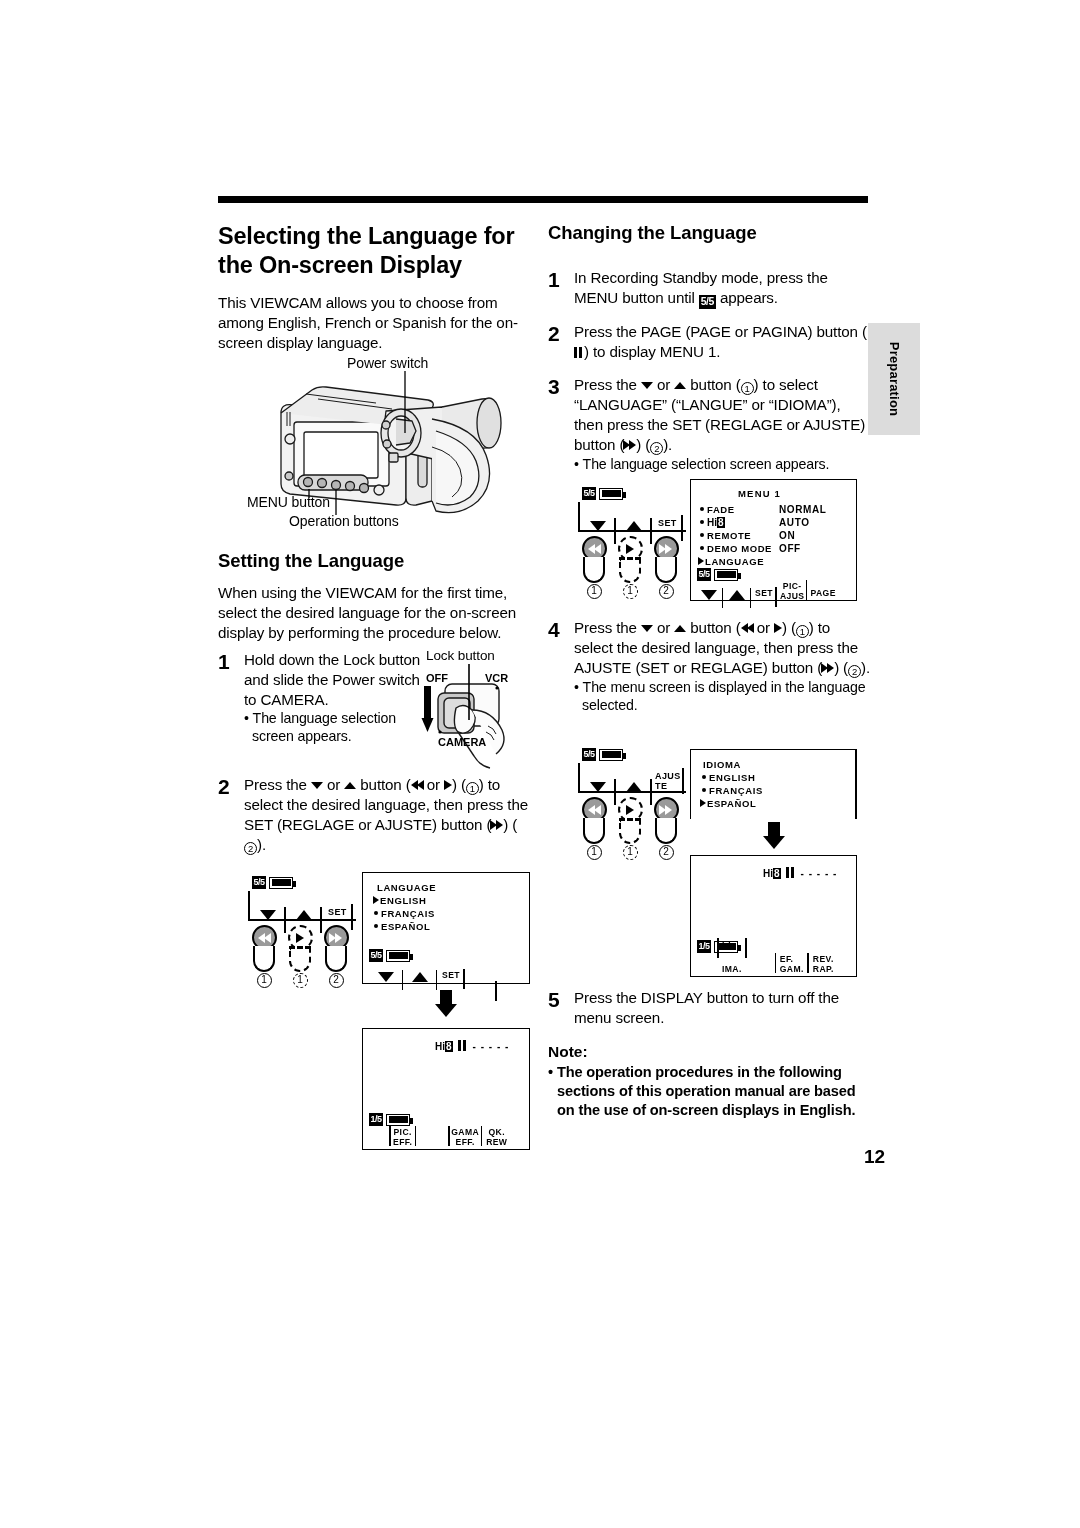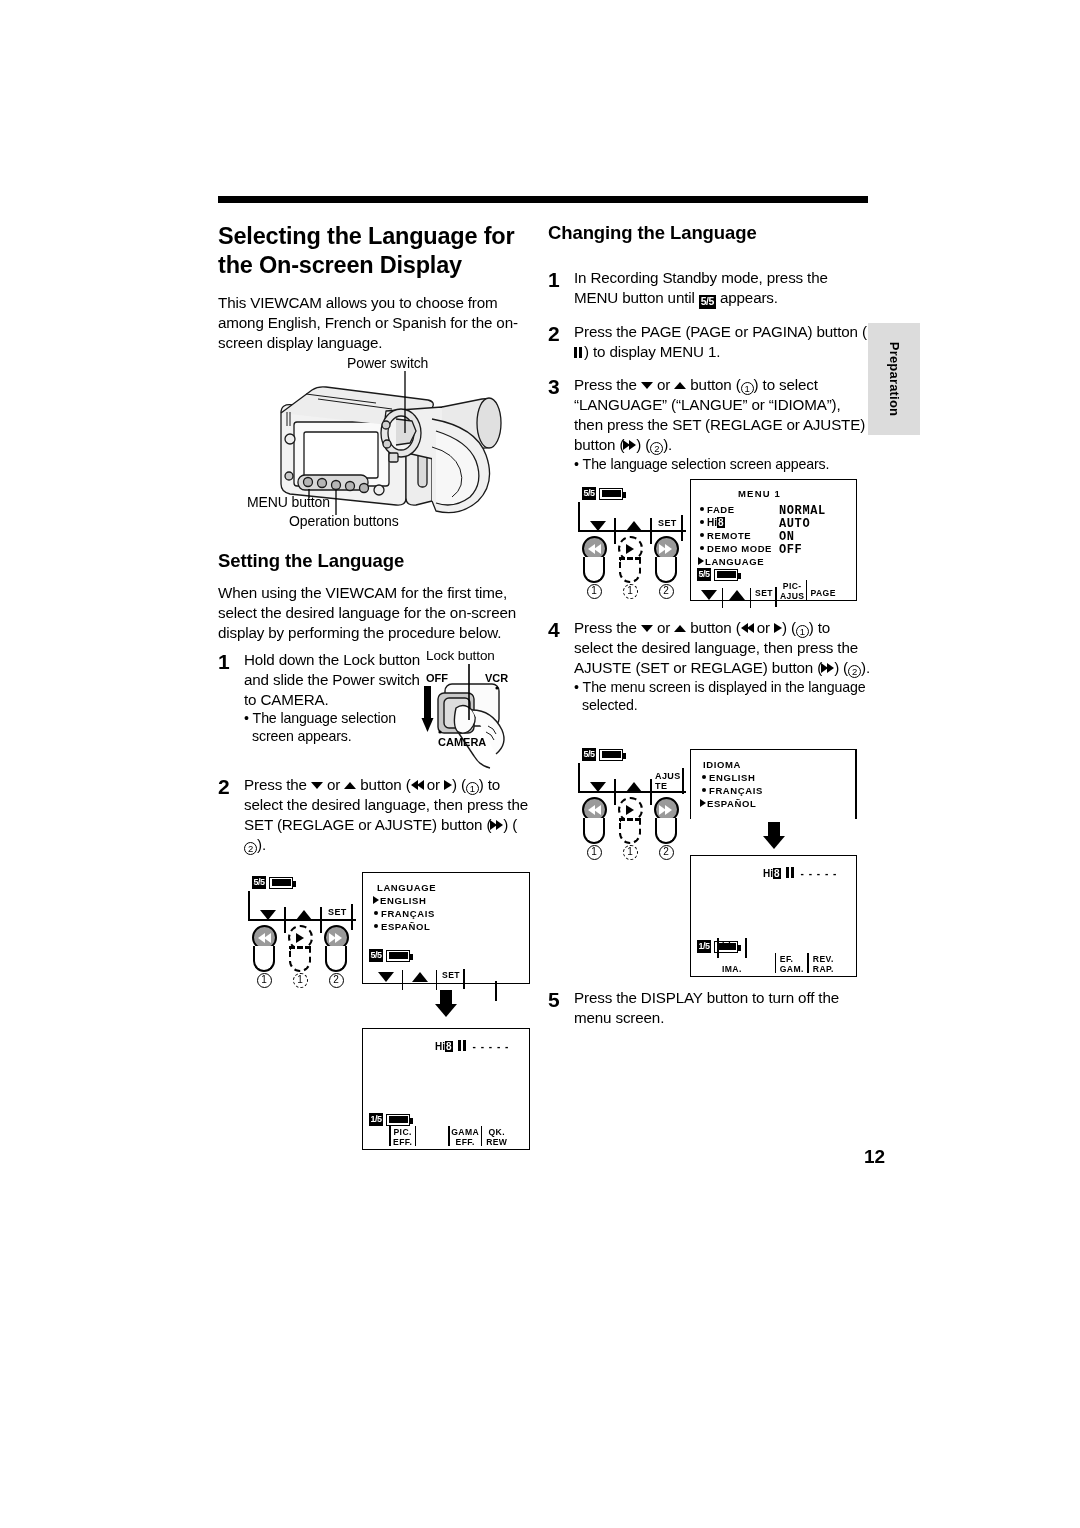--- a/index.html
+++ b/index.html
@@ -83,21 +83,21 @@
     font-size:9.5px; line-height:11px; text-align:center; vertical-align:-2px;
   }
 
   
   .osd {
     position:absolute; border:1.6px solid #000; background:#fff;
     font-family:"Liberation Sans", sans-serif;
   }
   .osd-title { position:absolute; font-size:9.5px; font-weight:bold; letter-spacing:1.2px; }
   .osd-row { position:absolute; font-size:9.5px; font-weight:bold; letter-spacing:0.6px; white-space:nowrap;}
-  .osd-val { position:absolute; font-size:12px; font-weight:bold; letter-spacing:0.6px; white-space:nowrap;font-family:Liberation Mono, monospace;}
+  .osd-val { position:absolute; font-size:10px; font-weight:bold; letter-spacing:0.6px; white-space:nowrap;}
   .osd-arrow { display:inline-block;width:0;height:0;border-top:4px solid transparent;border-bottom:4px solid transparent;border-left:6px solid #000;vertical-align:0px;margin-right:1px;}
   .osd-dot { display:inline-block;width:4px;height:4px;background:#000;border-radius:50%;vertical-align:2px;margin-right:3px;margin-left:1px;}
 
   
   .badge-grp { position:absolute; display:flex; align-items:center; gap:3px; }
   .frac {
     background:#000; color:#fff; font-size:9px; font-weight:bold; line-height:12px;
     padding:0 1.5px; letter-spacing:-0.5px; height:13px; display:inline-block;
   }
   .batt { position:relative; width:24px; height:12px; border:1.6px solid #000; }
@@ -551,20 +551,24 @@
     </div>
   </div>
 
   <div style="position:absolute;left:548px;top:988px;width:322px;">
     <div class="step" style="margin-bottom:0;">
       <div class="num">5</div>
       <div class="txt">Press the DISPLAY button to turn off the menu screen.</div>
     </div>
   </div>
 
+  <div style="position:absolute;left:548px;top:1043px;width:322px;">
+    <div style="font-size:15.5px;font-weight:bold;margin-bottom:2px;">Note:</div>
+    <div style="font-size:14.6px;font-weight:bold;line-height:1.30;text-indent:-9px;padding-left:9px;letter-spacing:-0.15px;">•&nbsp;<span>The operation procedures in the following sections of this operation manual are based on the use of on-screen displays in English.</span></div>
+  </div>
 
   <div class="prep-tab">
     <span>Preparation</span>
   </div>
 
   <div class="pageno">12</div>
 
 </div>
 
 </body></html>

